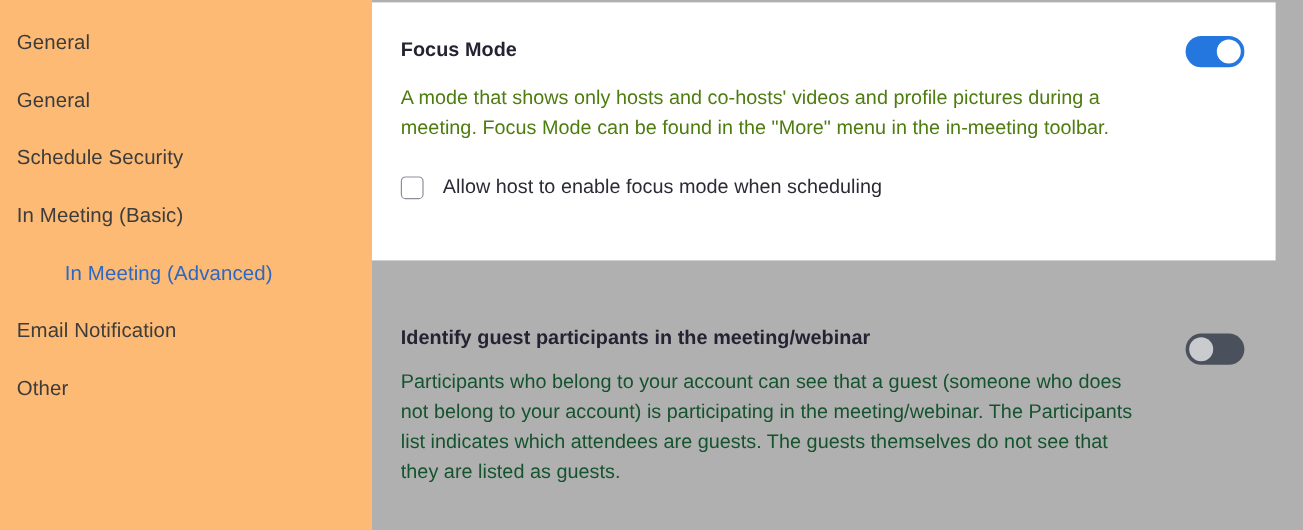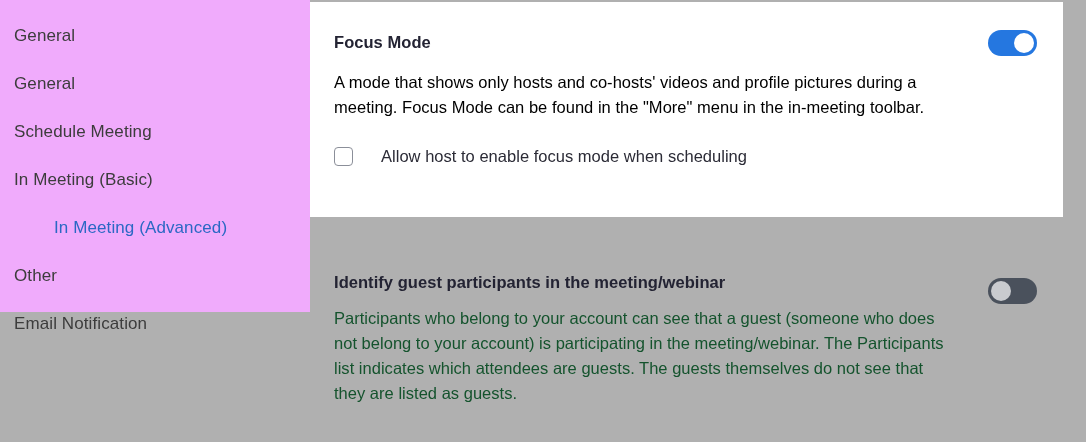--- a/index.html
+++ b/index.html
@@ -15,22 +15,22 @@
     position: relative;
     -webkit-font-smoothing: antialiased;
   }
 
   
   .sidebar {
     position: absolute;
     left: 0;
     top: 0;
     width: 310px;
-    height: 312px;
-    background: #f0abfc;
+    height: 442px;
+    background: #fdba74;
     box-sizing: border-box;
     padding: 12px 0 0 0;
   }
   .nav-item {
     height: 48px;
     line-height: 48px;
     padding-left: 14px;
     font-size: 17px;
     color: #3c3c3c;
     white-space: nowrap;
@@ -82,21 +82,21 @@
     font-size: 16.5px;
     font-weight: bold;
     color: #232333;
     line-height: 20px;
     margin: 0;
     letter-spacing: 0.05px;
   }
   .setting-desc {
     font-size: 16.5px;
     line-height: 25px;
-    color: #000000;
+    color: #4d7c0f;
     margin: 14px 0 0 0;
     max-width: 625px;
     letter-spacing: 0.02px;
   }
   .section-plain .setting-desc {
     max-width: 618px;
     color: #14532d;
   }
 
   
@@ -143,41 +143,41 @@
     border: 1.5px solid #8b8f99;
     border-radius: 4px;
     background: #ffffff;
     box-sizing: border-box;
     flex: 0 0 auto;
     cursor: pointer;
   }
   .check-label {
     font-size: 16.5px;
     color: #2b2b36;
-    margin-left: 28px;
+    margin-left: 16px;
     line-height: 20px;
     letter-spacing: 0.02px;
   }
   .toggle-wrap-plain {
     position: absolute;
     right: 26px;
     top: 8px;
   }
 </style>
 </head>
 <body>
 
 <nav class="sidebar">
   <div class="nav-item">General</div>
   <div class="nav-item">General</div>
-  <div class="nav-item">Schedule Meeting</div>
+  <div class="nav-item">Schedule Security</div>
   <div class="nav-item">In Meeting (Basic)</div>
   <div class="nav-item active">In Meeting (Advanced)</div>
+  <div class="nav-item">Email Notification</div>
   <div class="nav-item">Other</div>
-  <div class="nav-item">Email Notification</div>
 </nav>
 
 <main class="main">
 
   <section class="card">
     <div class="row-head">
       <h2 class="setting-title">Focus Mode</h2>
       <div class="toggle on">
         <span class="knob"></span>
       </div>

